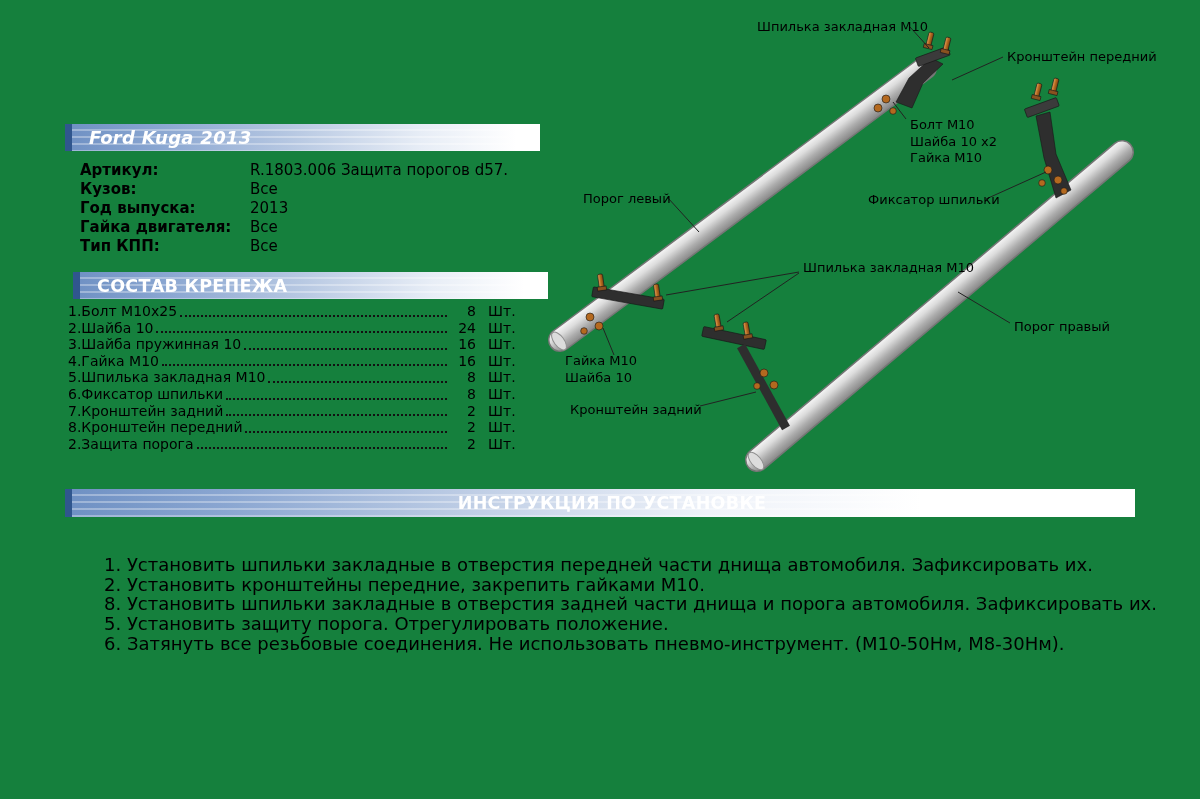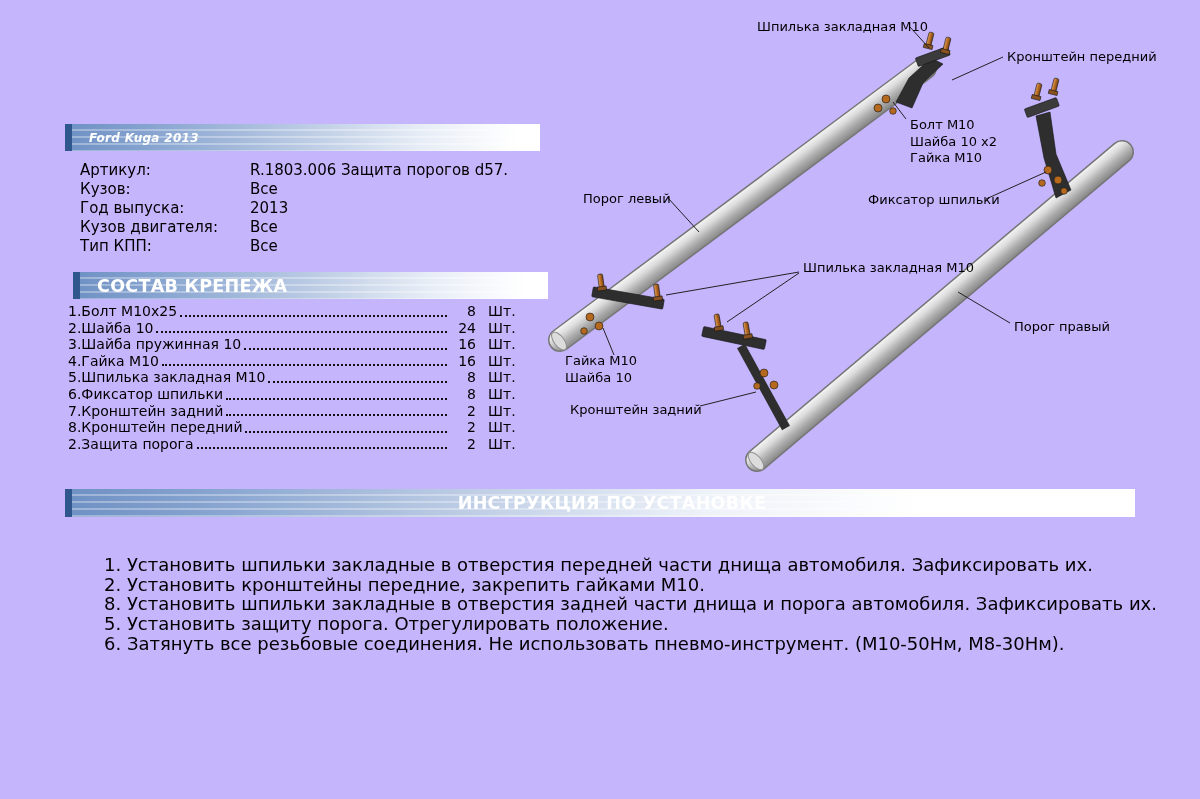--- a/index.html
+++ b/index.html
@@ -3,21 +3,21 @@
 <meta charset="utf-8">
 <style>
   * { box-sizing: border-box; }
   html, body { margin: 0; padding: 0; }
   body {
     width: 1200px; height: 799px;
     background: #ffffff;
     font-family: "DejaVu Sans", "Liberation Sans", sans-serif;
     color: #000;
   }
-  .page { position: relative; width: 1200px; height: 799px; overflow: hidden; background: #c4b5fd; }
+  .page { position: relative; width: 1200px; height: 799px; overflow: hidden; background: #15803d; }
 
   .diagram { position: absolute; left: 0; top: 0; z-index: 0; }
 
   .abs { position: absolute; z-index: 1; }
 
   
   .bar {
     position: absolute; z-index: 1;
     display: flex; align-items: center; height: 27px;
     background-image:
@@ -27,29 +27,29 @@
   .bar.wide {
     background-image:
       repeating-linear-gradient(180deg, rgba(255,255,255,0) 0 5px, rgba(255,255,255,.32) 5px 7px),
       linear-gradient(90deg, #6e90c3 0%, #8aa6d1 15%, #c3d1e7 40%, #eef2f9 60%, #ffffff 80%);
     justify-content: center;
   }
   .bar .accent { position: absolute; left: 0; top: 0; width: 7px; height: 100%; background: #30568e; }
   .bar-text { margin-left: 24px; font-weight: bold; font-size: 17.5px; color: #fff; letter-spacing: .3px; white-space: nowrap; }
 
   .title-bar { left: 65px; top: 124px; width: 475px; }
-  .title-bar .bar-text { font-size: 12px; font-style: italic; }
+  .title-bar .bar-text { font-size: 18px; font-style: italic; }
 
   .parts-bar { left: 73px; top: 272px; width: 475px; }
   .instr-bar { left: 65px; top: 489px; width: 1070px; height: 28px; }
 
   
   .specs-block { left: 80px; top: 161px; width: 470px; font-size: 15px; }
   .spec-row { display: flex; line-height: 19px; }
-  .spec-label { width: 170px; font-weight: normal; white-space: nowrap; }
+  .spec-label { width: 170px; font-weight: bold; white-space: nowrap; }
   .spec-value { white-space: nowrap; }
 
   
   .parts-list { left: 68px; top: 303px; width: 452px; font-size: 14px; }
   .part-row { display: flex; align-items: flex-end; height: 16.6px; line-height: 16.6px; }
   .pname { white-space: nowrap; }
   .leader { flex: 1 1 auto; min-width: 10px; border-bottom: 2px dotted #111; margin: 0 3px 3px 3px; }
   .qty { width: 26px; text-align: right; }
   .unit { width: 44px; padding-left: 12px; }
 
@@ -201,21 +201,21 @@
     </div>
     <div class="spec-row">
       <span class="spec-label">Кузов:</span>
       <span class="spec-value">Все</span>
     </div>
     <div class="spec-row">
       <span class="spec-label">Год выпуска:</span>
       <span class="spec-value">2013</span>
     </div>
     <div class="spec-row">
-      <span class="spec-label">Кузов двигателя:</span>
+      <span class="spec-label">Гайка двигателя:</span>
       <span class="spec-value">Все</span>
     </div>
     <div class="spec-row">
       <span class="spec-label">Тип КПП:</span>
       <span class="spec-value">Все</span>
     </div>
   </div>
 
   <div class="bar parts-bar">
     <span class="accent"></span>

